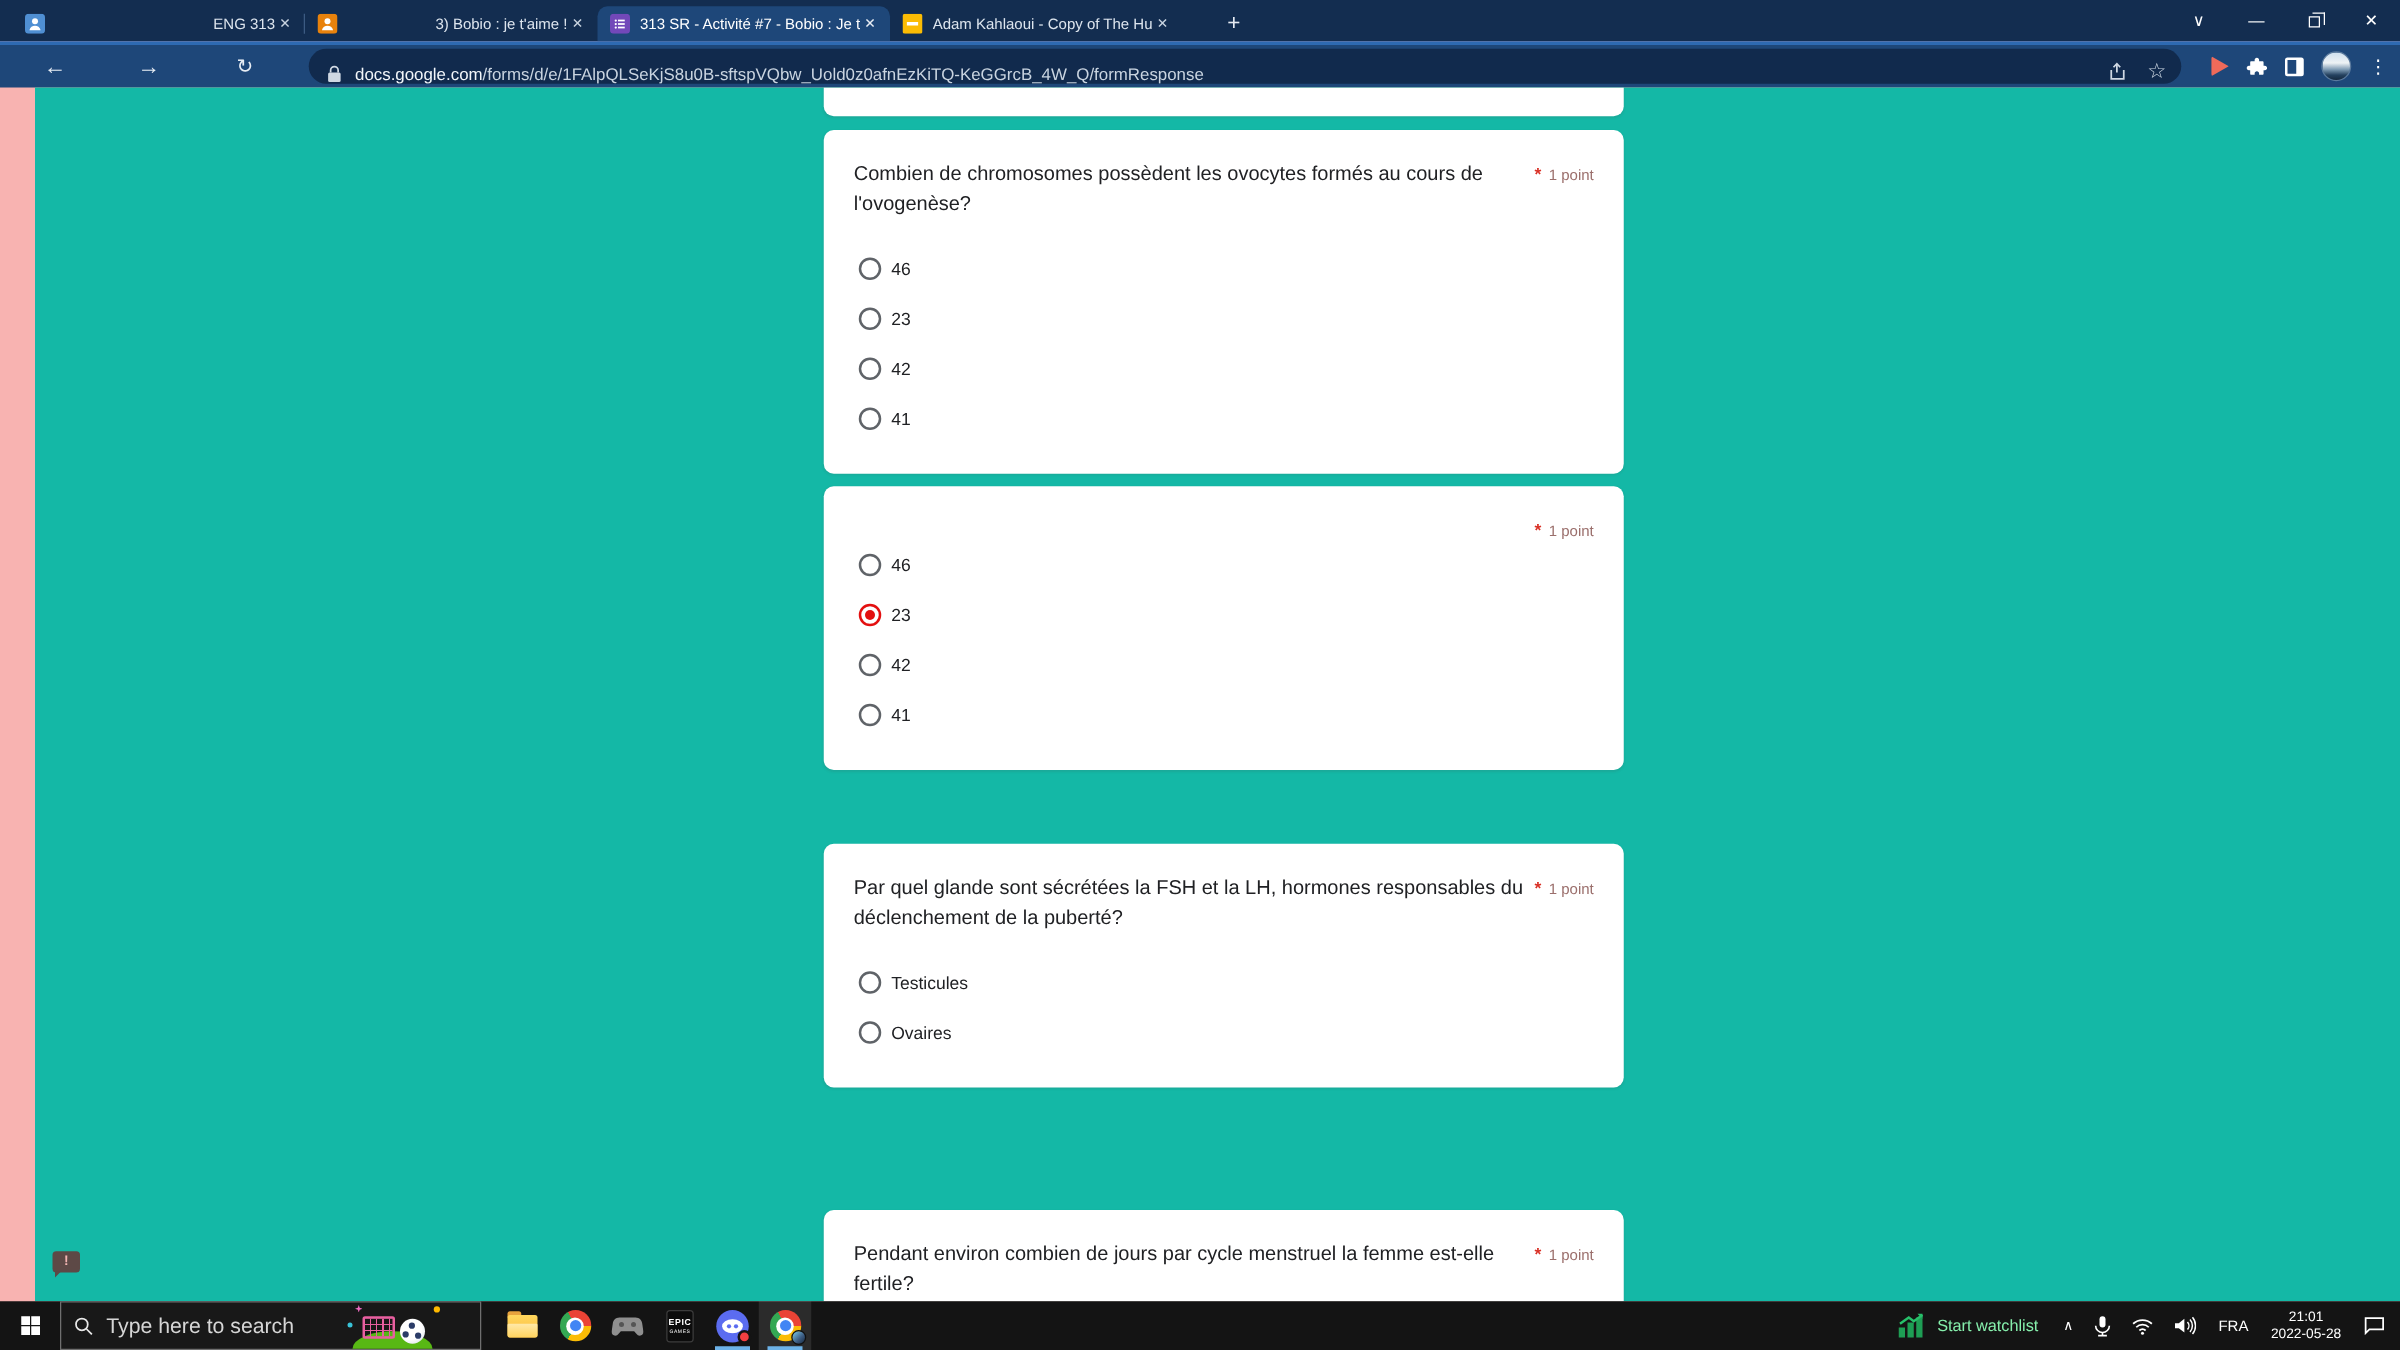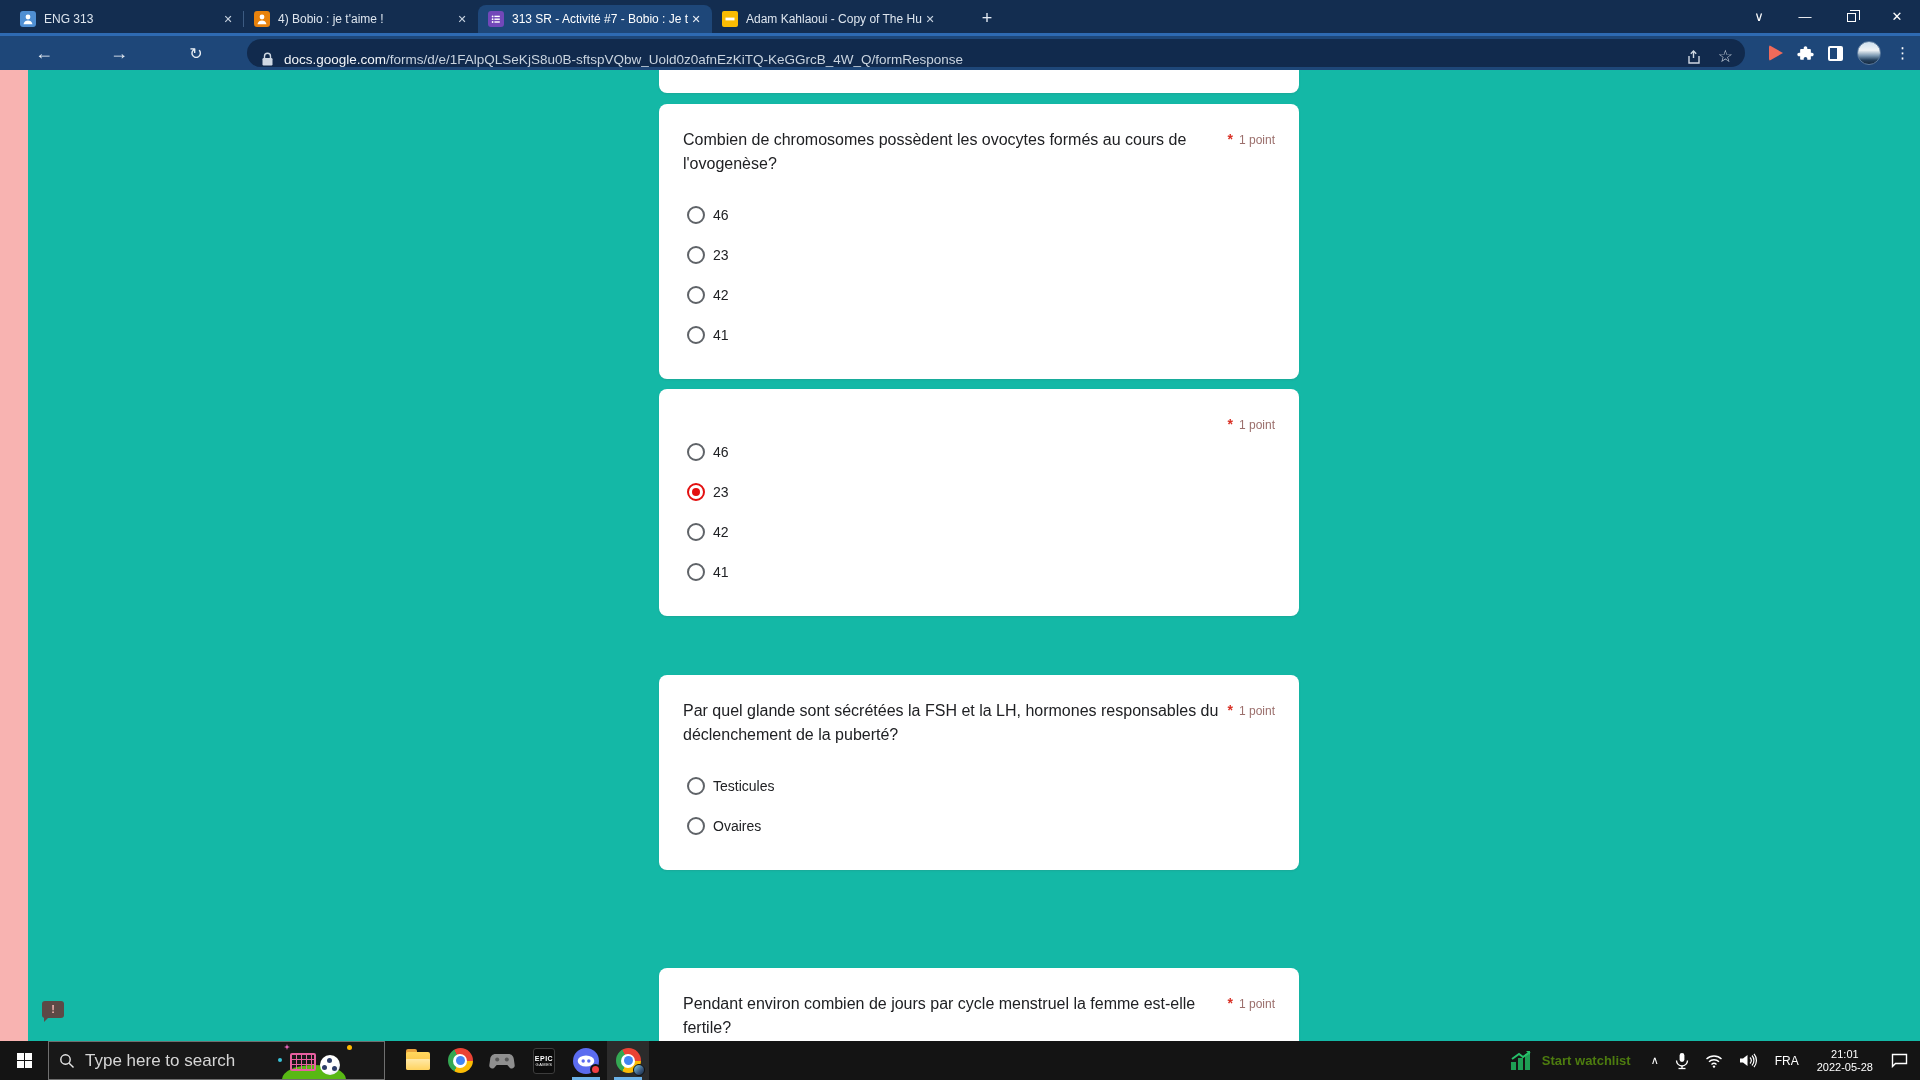--- a/index.html
+++ b/index.html
@@ -8,21 +8,21 @@
   .screen { position:relative; width:1920px; height:1080px; background:#f8b3b1; }
 
   
   .tabbar { position:absolute; top:0; left:0; width:1920px; height:33px; background:#132d50; }
   .tabs { position:absolute; left:10px; top:5px; display:flex; height:28px; }
   .tab { position:relative; width:234px; height:28px; display:flex; align-items:center; padding:0 8px 0 10px; color:#dde5ee; font-size:12px; border-radius:8px 8px 0 0; cursor:default; }
   .tab + .tab::before { content:""; position:absolute; left:-1px; top:6px; height:16px; width:1px; background:#3c5b82; }
   .tab.active { background:#1e4779; color:#ffffff; }
   .tab.active::before, .tab.active + .tab::before { display:none; }
   .tab .favicon { width:16px; height:16px; margin-right:8px; flex:0 0 16px; }
-  .tab .title { flex:1; white-space:nowrap; overflow:hidden; }
+  .tab .title { flex:1; white-space:nowrap; overflow:hidden;text-align:right; }
   .tab .tab-close { flex:0 0 16px; font-size:11px; text-align:center; color:#c8d3e0; border-radius:50%; line-height:16px; }
   .tab.active .tab-close { color:#e9eef5; }
   .newtab { position:absolute; left:975px; top:7px; width:24px; height:24px; color:#e4eaf2; font-size:18px; text-align:center; line-height:23px; border-radius:50%; }
   .wincontrols { position:absolute; right:0; top:0; height:33px; display:flex; }
   .winbtn { width:46px; height:33px; color:#ffffff; display:flex; align-items:center; justify-content:center; font-size:13px; }
   .restore-glyph { width:9px; height:9px; border:1px solid #fff; position:relative; margin-top:2px; }
   .restore-glyph::before { content:""; position:absolute; left:2px; top:-4px; width:9px; height:9px; border:1px solid #fff; border-left:none; border-bottom:none; }
   .accentline { position:absolute; top:33px; left:0; width:1920px; height:3px; background:#2e6ab2; }
 
   .toolbar { position:absolute; top:36px; left:0; width:1920px; height:34px; background:#1e4779; }
@@ -104,21 +104,21 @@
   .chrome::after { content:""; position:absolute; left:8px; top:8px; width:9px; height:9px; background:#4285f4; border-radius:50%; }
   .overlay-badge { position:absolute; right:4px; bottom:4px; width:12px; height:12px; border-radius:50%; background:linear-gradient(135deg,#7fd0f0 0%,#3b5a80 60%,#16283c 100%); border:1px solid #101010; }
   .epic { width:22px; height:26px; background:#0c0c0c; border:1px solid #3c3c3c; border-radius:3px; color:#fff; display:flex; flex-direction:column; align-items:center; justify-content:center; }
   .epic .e1 { font-size:7px; font-weight:bold; letter-spacing:0.5px; }
   .epic .e2 { font-size:4px; letter-spacing:0.5px; }
   .discord { width:26px; height:26px; border-radius:50%; background:#5b6cf0; position:relative; }
   .discord svg { position:absolute; left:4px; top:7px; }
   .disc-badge { position:absolute; right:-2px; bottom:-1px; width:11px; height:11px; border-radius:50%; background:#f23f42; border:2px solid #141414; }
   .tray { margin-left:auto; display:flex; align-items:center; gap:0; }
   .watchlist { display:flex; align-items:center; gap:9px; padding:0 12px; height:39px; }
-  .watch-label { font-size:13px; color:#4d7c0f;font-weight:bold; }
+  .watch-label { font-size:13px; color:#86efac; }
   .tray-item { padding:0 8px; height:39px; display:flex; align-items:center; color:#fff; }
   .chev-up { font-size:11px; }
   .lang { font-size:12px; padding:0 10px; }
   .clock { text-align:center; font-size:11px; line-height:13px; padding:0 8px; }
   .notif { padding:0 12px 0 10px; }
 
   .icon-svg { display:block; }
 </style>
 </head>
 <body>
@@ -135,21 +135,21 @@
           </svg>
         <span class="title">ENG 313</span>
         <span class="tab-close">✕</span>
       </div>
       <div class="tab">
         <svg class="favicon" viewBox="0 0 16 16">
             <rect width="16" height="16" rx="3" fill="#e8820c"></rect>
             <circle cx="8" cy="6" r="2.4" fill="#fff"></circle>
             <path d="M3.5 13.2c.6-2.7 2.4-3.7 4.5-3.7s3.9 1 4.5 3.7z" fill="#fff"></path>
           </svg>
-        <span class="title">4) Bobio : je t'aime !</span>
+        <span class="title">3) Bobio : je t'aime !</span>
         <span class="tab-close">✕</span>
       </div>
       <div class="tab active">
         <svg class="favicon" viewBox="0 0 16 16">
             <rect width="16" height="16" rx="3" fill="#7248b9"></rect>
             <circle cx="4.6" cy="5.4" r="0.9" fill="#fff"></circle>
             <rect x="6.4" y="4.7" width="5.4" height="1.4" fill="#fff"></rect>
             <circle cx="4.6" cy="8.2" r="0.9" fill="#fff"></circle>
             <rect x="6.4" y="7.5" width="5.4" height="1.4" fill="#fff"></rect>
             <circle cx="4.6" cy="11" r="0.9" fill="#fff"></circle>

